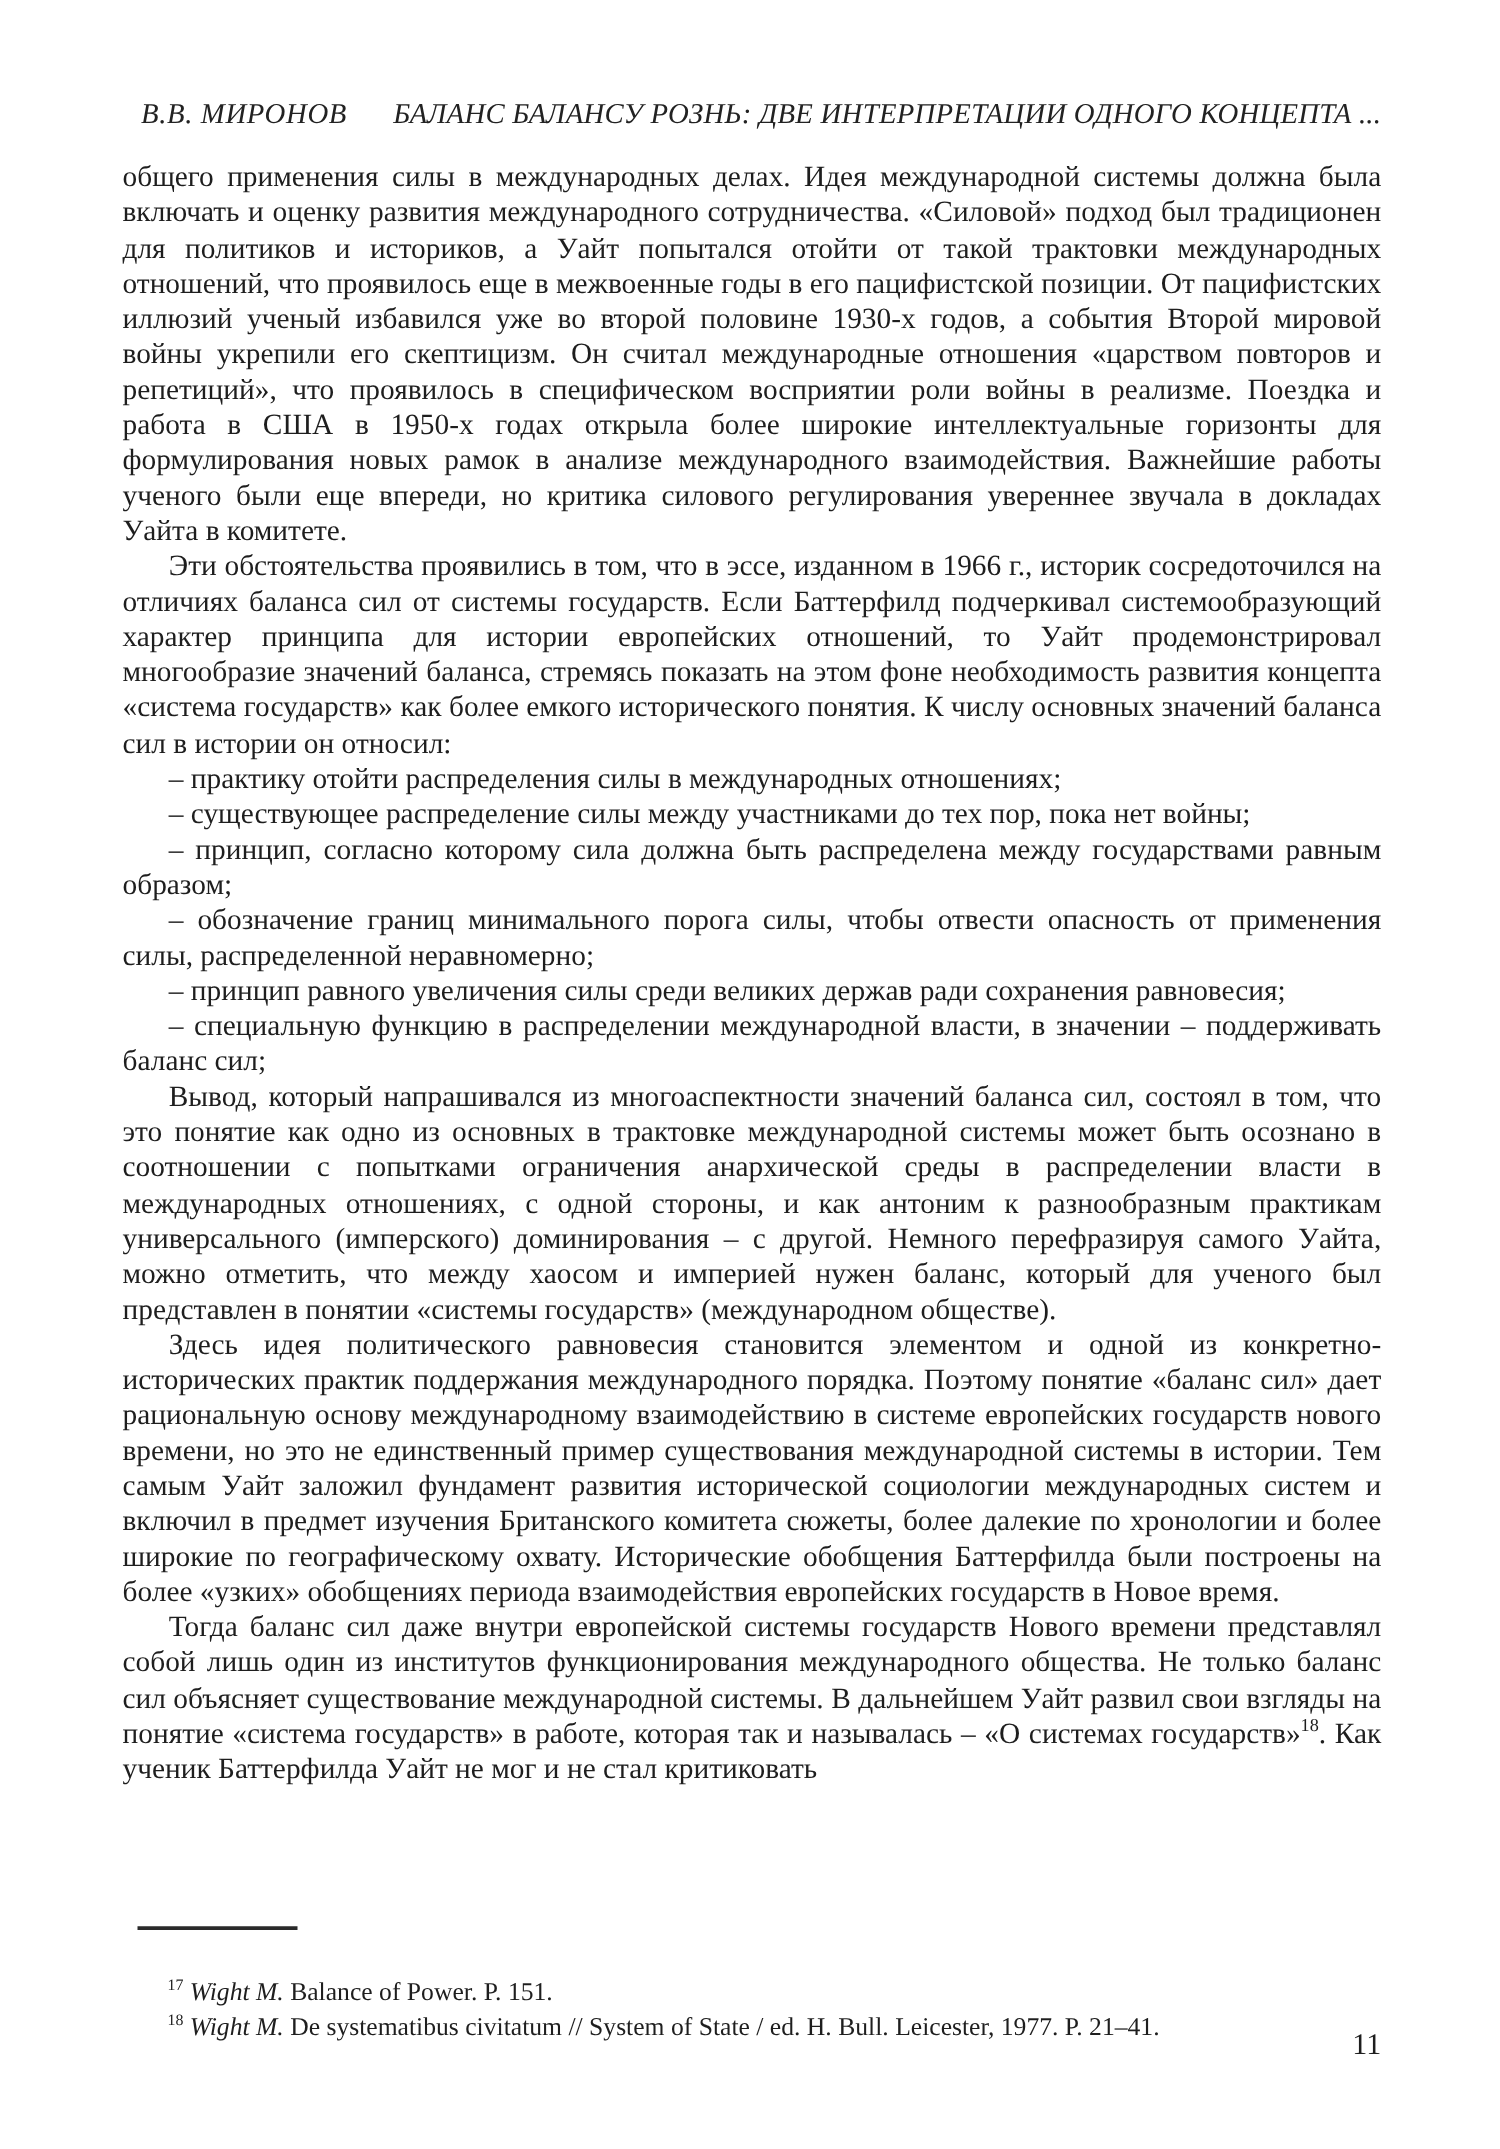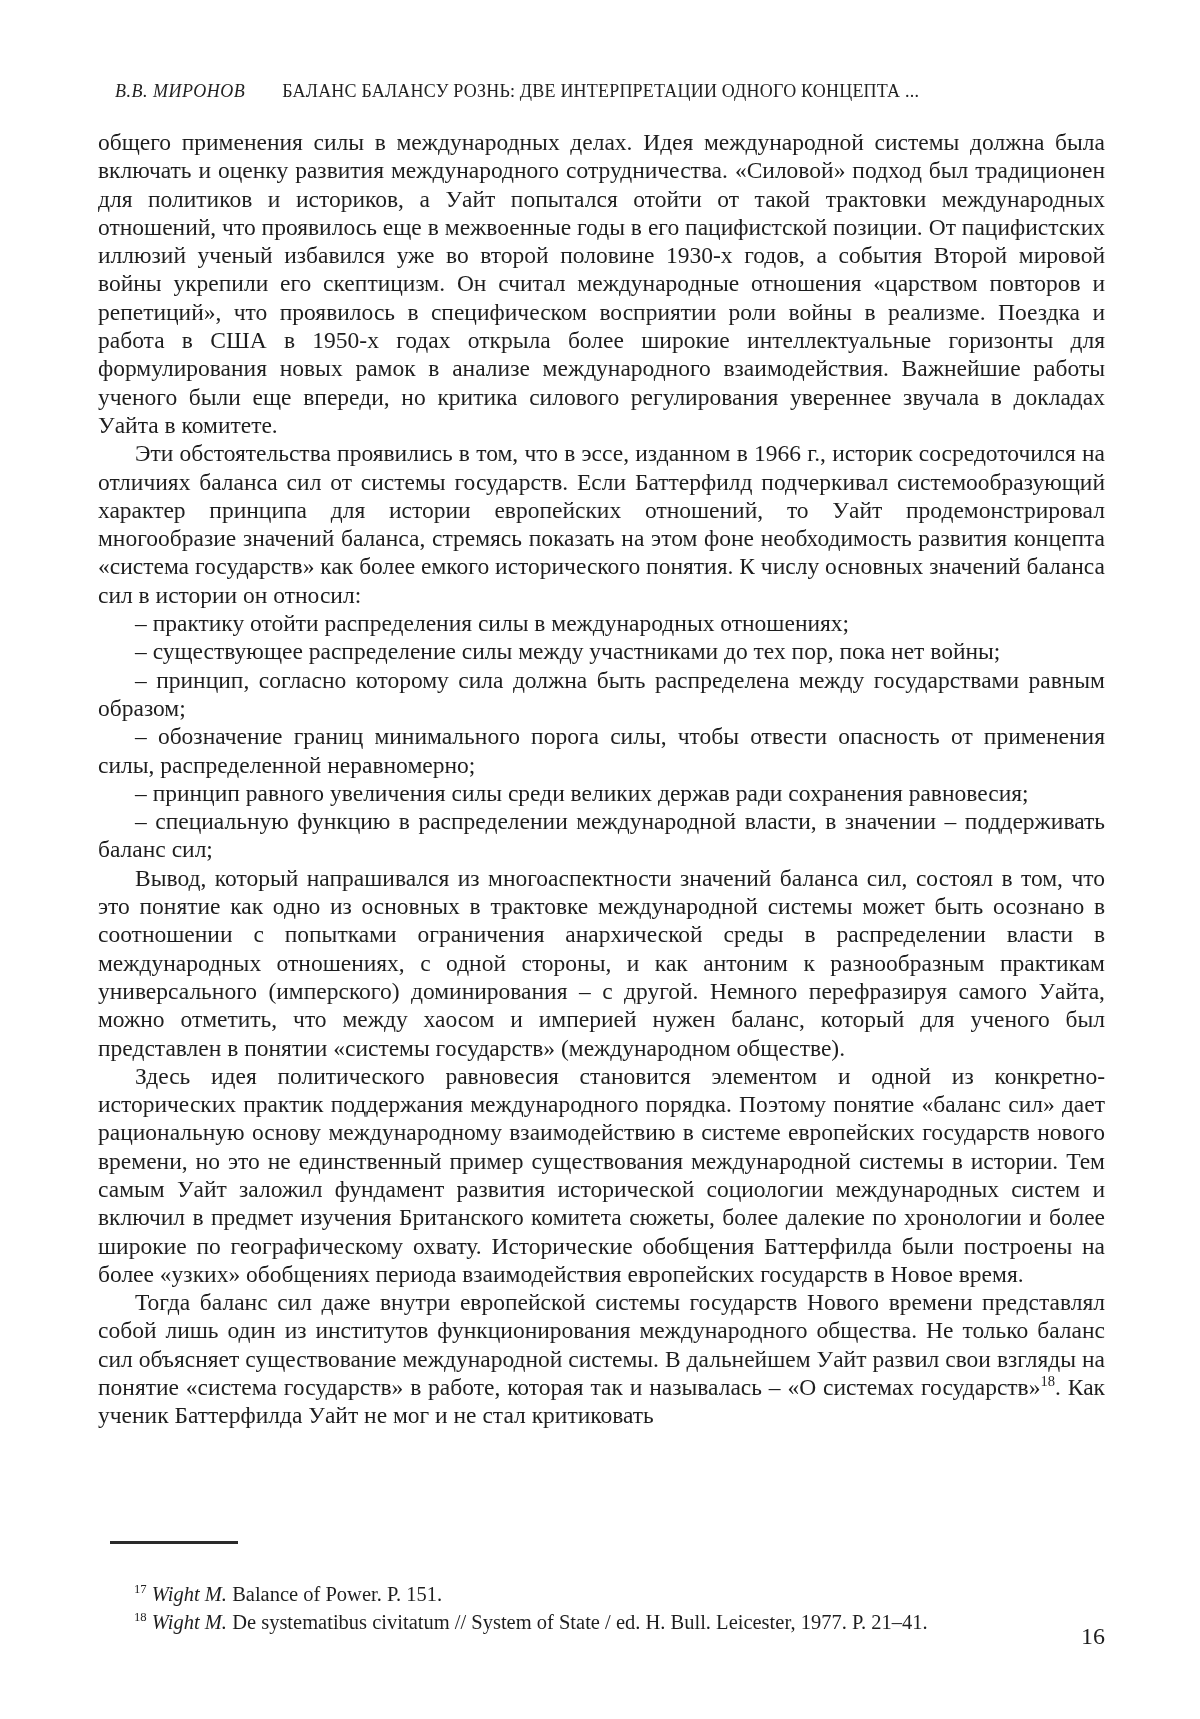--- a/index.html
+++ b/index.html
@@ -14,33 +14,35 @@
     background: #ffffff;
     color: #1e1e1e;
     font-family: "Liberation Serif", "DejaVu Serif", serif;
     overflow: hidden;
   }
   .running-header {
     position: absolute;
     top: 78px;
     left: 115px;
     width: 990px;
-    font-size: 18px;
+    font-size: 23px;
     line-height: 26px;
     white-space: nowrap;
     display: flex;
     gap: 37px;
     color: #222222;
+    justify-content: flex-end;
   }
   .running-header .author {
     font-style: italic;
     letter-spacing: 0.5px;
   }
   .running-header .title {
     letter-spacing: 0.2px;
+    font-style: italic;
   }
   .body-column {
     position: absolute;
     top: 128px;
     left: 98px;
     width: 1007px;
     font-size: 23.5px;
     line-height: 28.3px;
     text-align: justify;
     hyphens: auto;
@@ -116,15 +118,15 @@
     <p class="indent"><span>Тогда баланс сил даже внутри европейской системы государств Нового времени представлял собой лишь один из институтов функционирования международного общества. Не только баланс сил объясняет существование международной системы. В дальнейшем Уайт развил свои взгляды на понятие «система государств» в работе, которая так и называлась – «О системах государств»</span><sup class="fn-ref">18</sup><span>. Как ученик Баттерфилда Уайт не мог и не стал критиковать</span></p>
   </div>
 
   <div class="footnote-rule"></div>
 
   <div class="footnotes">
     <p class="footnote"><sup class="fn-ref">17</sup> <span class="fn-author">Wight M.</span><span> Balance of Power. P. 151.</span></p>
     <p class="footnote"><sup class="fn-ref">18</sup> <span class="fn-author">Wight M.</span><span> De systematibus civitatum // System of State / ed. H. Bull. Leicester, 1977. P. 21–41.</span></p>
   </div>
 
-  <div class="page-number">16</div>
+  <div class="page-number">11</div>
 
 </div>
 
 </body></html>

